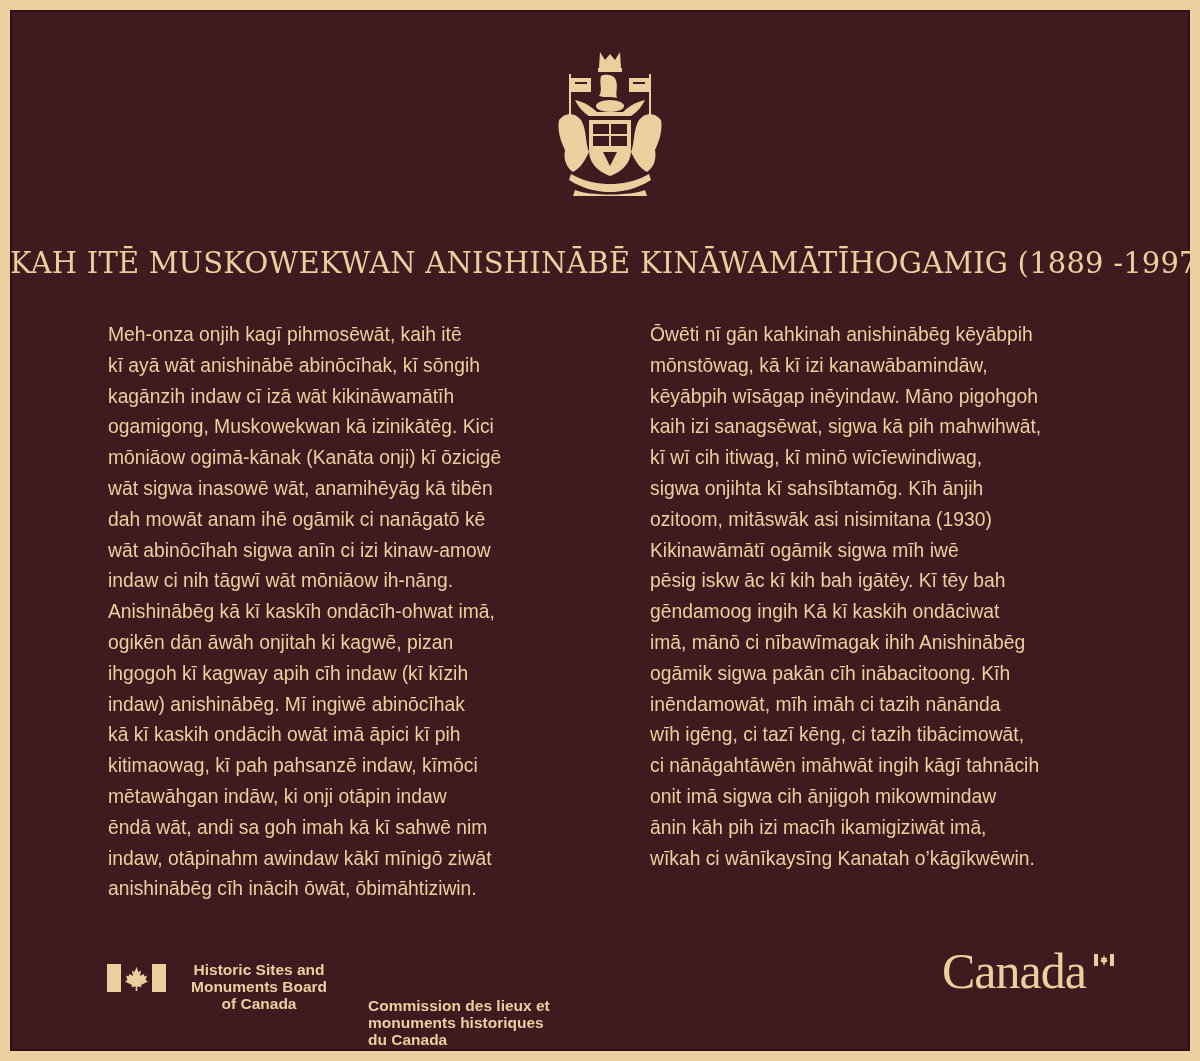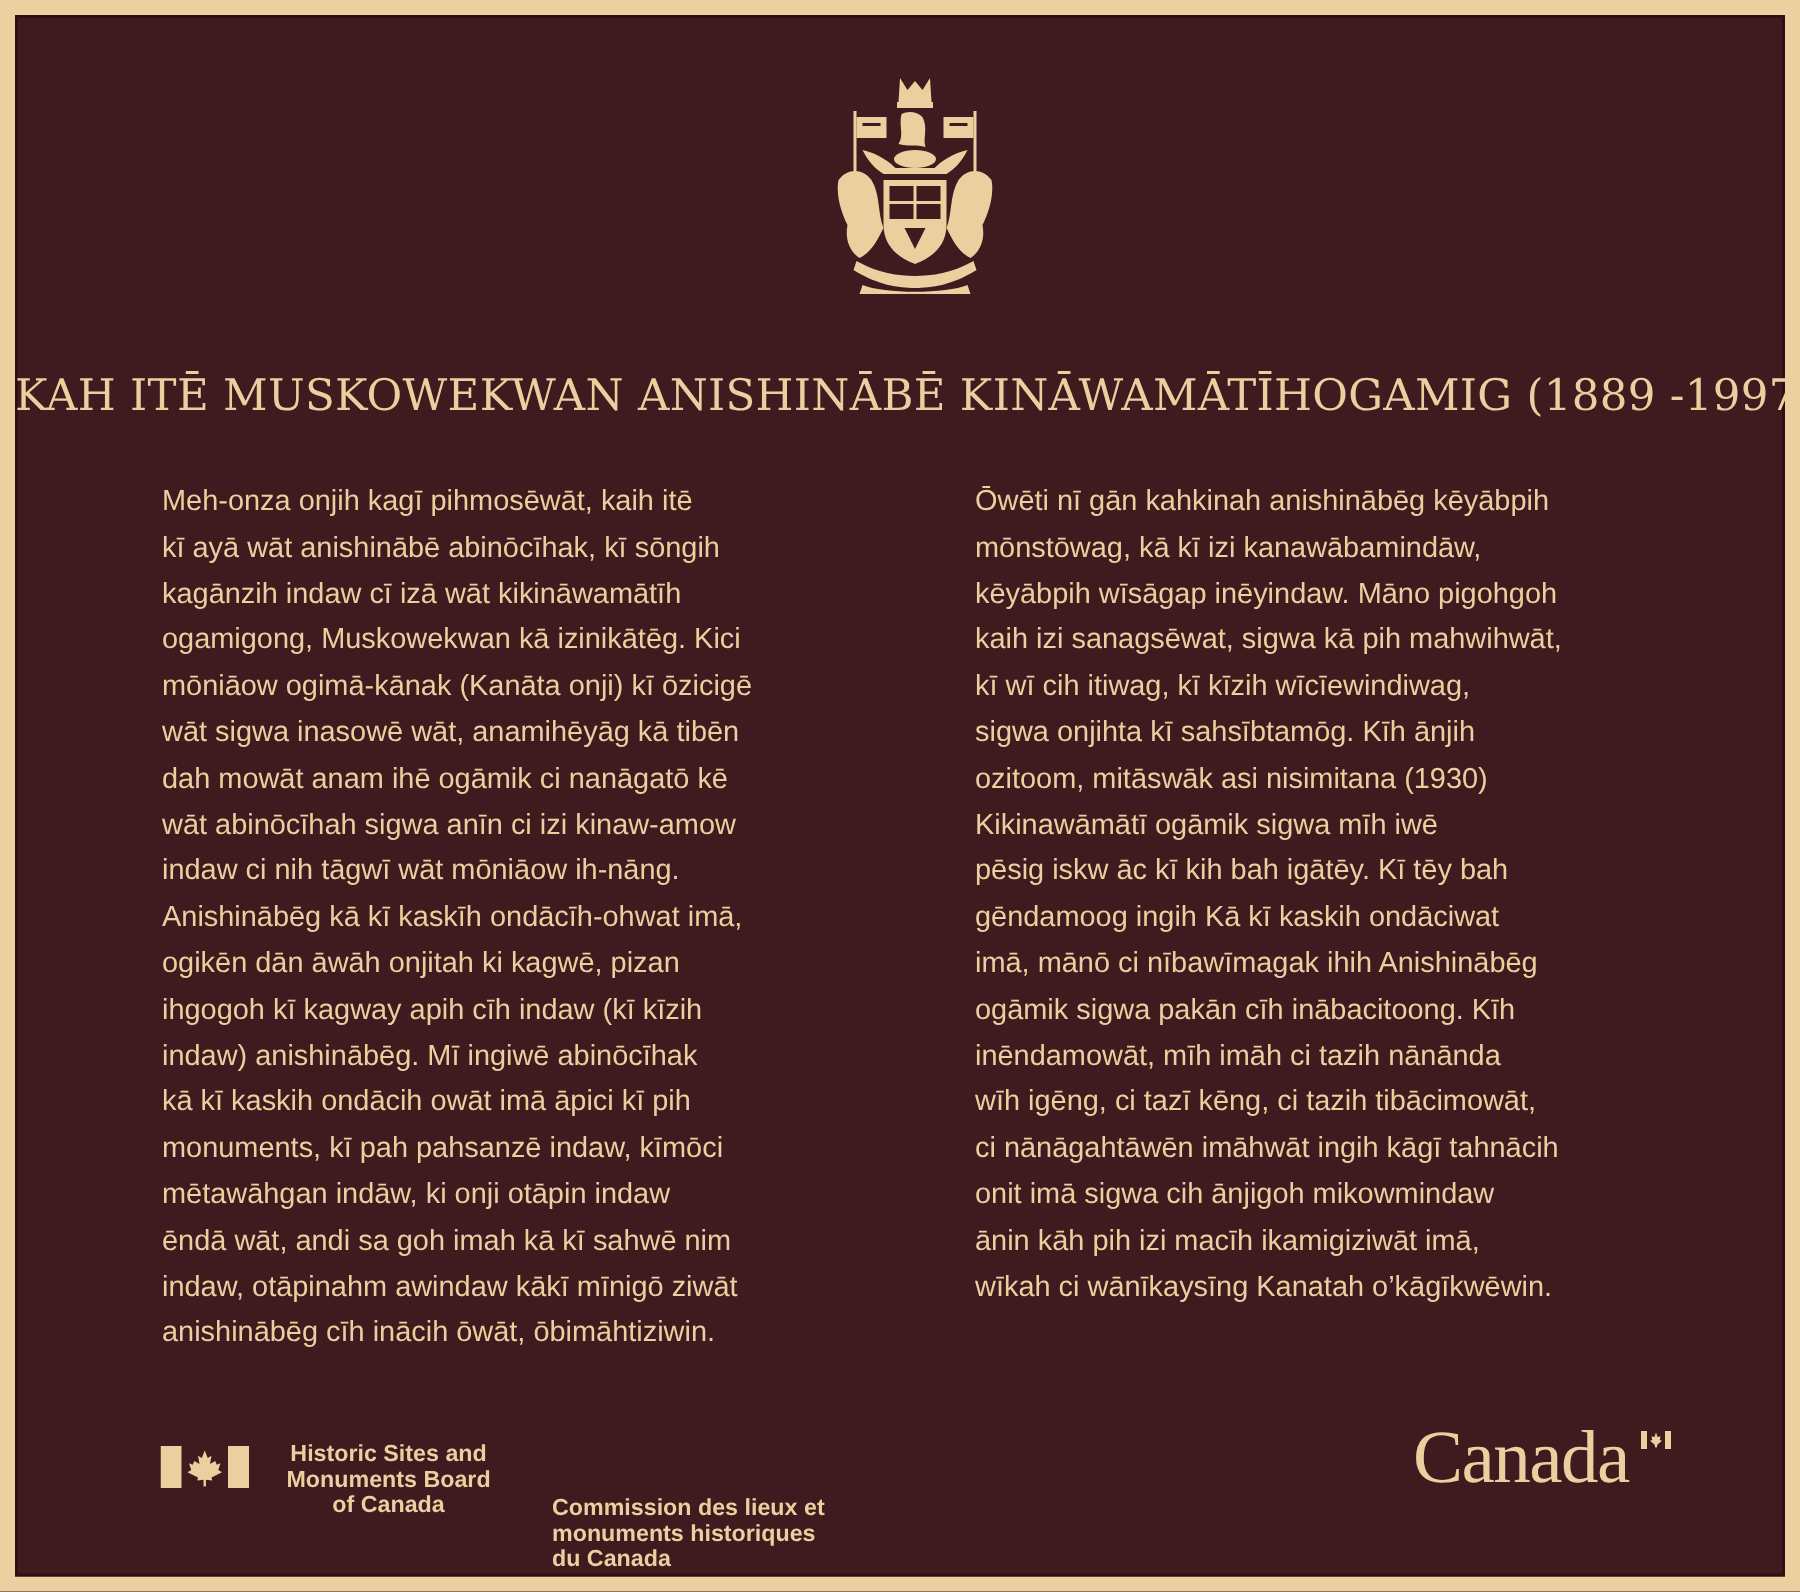--- a/index.html
+++ b/index.html
@@ -121,33 +121,33 @@
     <span class="line">mōniāow ogimā-kānak (Kanāta onji) kī ōzicigē</span>
     <span class="line">wāt sigwa inasowē wāt, anamihēyāg kā tibēn</span>
     <span class="line">dah mowāt anam ihē ogāmik ci nanāgatō kē</span>
     <span class="line">wāt abinōcīhah sigwa anīn ci izi kinaw-amow</span>
     <span class="line">indaw ci nih tāgwī wāt mōniāow ih-nāng.</span>
     <span class="line">Anishinābēg kā kī kaskīh ondācīh-ohwat imā,</span>
     <span class="line">ogikēn dān āwāh onjitah ki kagwē, pizan</span>
     <span class="line">ihgogoh kī kagway apih cīh indaw (kī kīzih</span>
     <span class="line">indaw) anishinābēg. Mī ingiwē abinōcīhak</span>
     <span class="line">kā kī kaskih ondācih owāt imā āpici kī pih</span>
-    <span class="line">monuments, kī pah pahsanzē indaw, kīmōci</span>
+    <span class="line">kitimaowag, kī pah pahsanzē indaw, kīmōci</span>
     <span class="line">mētawāhgan indāw, ki onji otāpin indaw</span>
     <span class="line">ēndā wāt, andi sa goh imah kā kī sahwē nim</span>
     <span class="line">indaw, otāpinahm awindaw kākī mīnigō ziwāt</span>
     <span class="line">anishinābēg cīh inācih ōwāt, ōbimāhtiziwin.</span>
   </div>
 
   <div class="col col-right">
     <span class="line">Ōwēti nī gān kahkinah anishinābēg kēyābpih</span>
     <span class="line">mōnstōwag, kā kī izi kanawābamindāw,</span>
     <span class="line">kēyābpih wīsāgap inēyindaw. Māno pigohgoh</span>
     <span class="line">kaih izi sanagsēwat, sigwa kā pih mahwihwāt,</span>
-    <span class="line">kī wī cih itiwag, kī kīzih wīcīewindiwag,</span>
+    <span class="line">kī wī cih itiwag, kī minō wīcīewindiwag,</span>
     <span class="line">sigwa onjihta kī sahsībtamōg. Kīh ānjih</span>
     <span class="line">ozitoom, mitāswāk asi nisimitana (1930)</span>
     <span class="line">Kikinawāmātī ogāmik sigwa mīh iwē</span>
     <span class="line">pēsig iskw āc kī kih bah igātēy. Kī tēy bah</span>
     <span class="line">gēndamoog ingih Kā kī kaskih ondāciwat</span>
     <span class="line">imā, mānō ci nībawīmagak ihih Anishinābēg</span>
     <span class="line">ogāmik sigwa pakān cīh inābacitoong. Kīh</span>
     <span class="line">inēndamowāt, mīh imāh ci tazih nānānda</span>
     <span class="line">wīh igēng, ci tazī kēng, ci tazih tibācimowāt,</span>
     <span class="line">ci nānāgahtāwēn imāhwāt ingih kāgī tahnācih</span>

